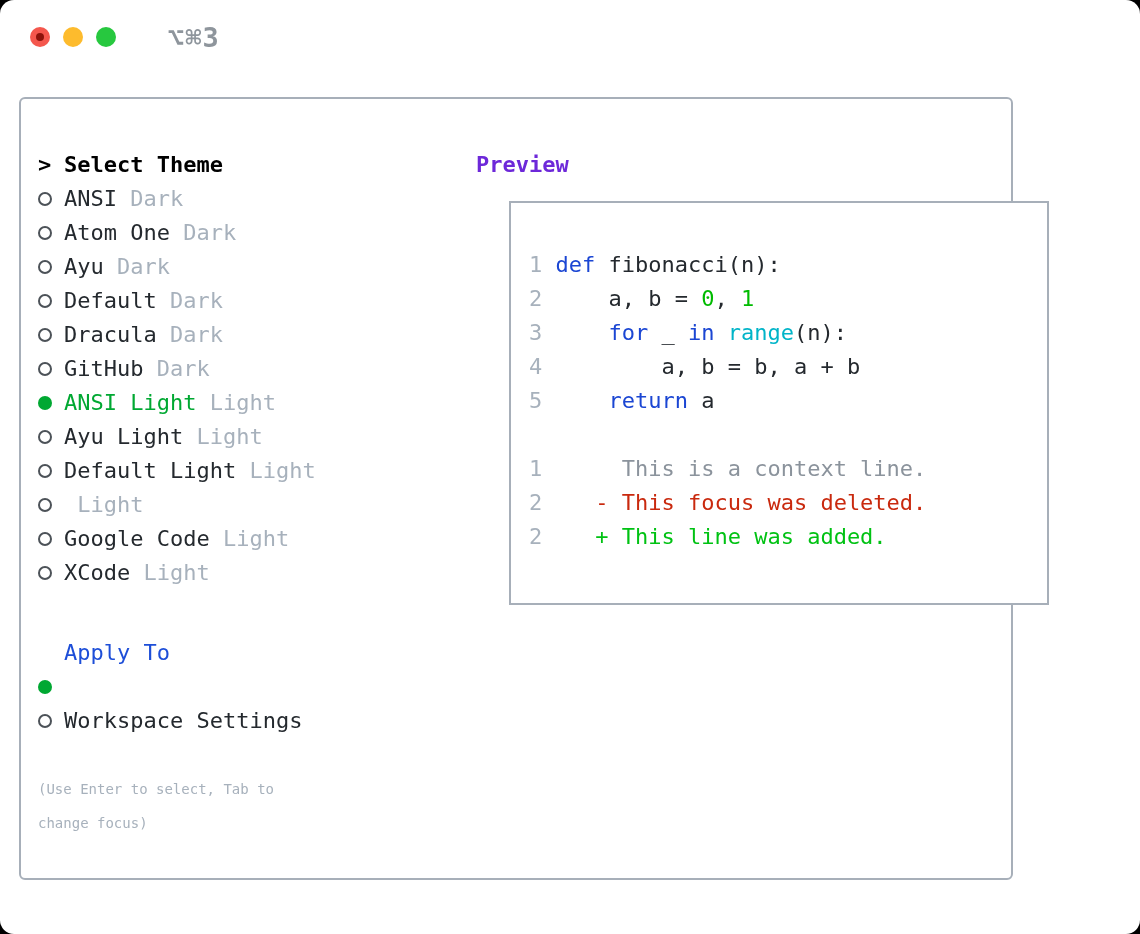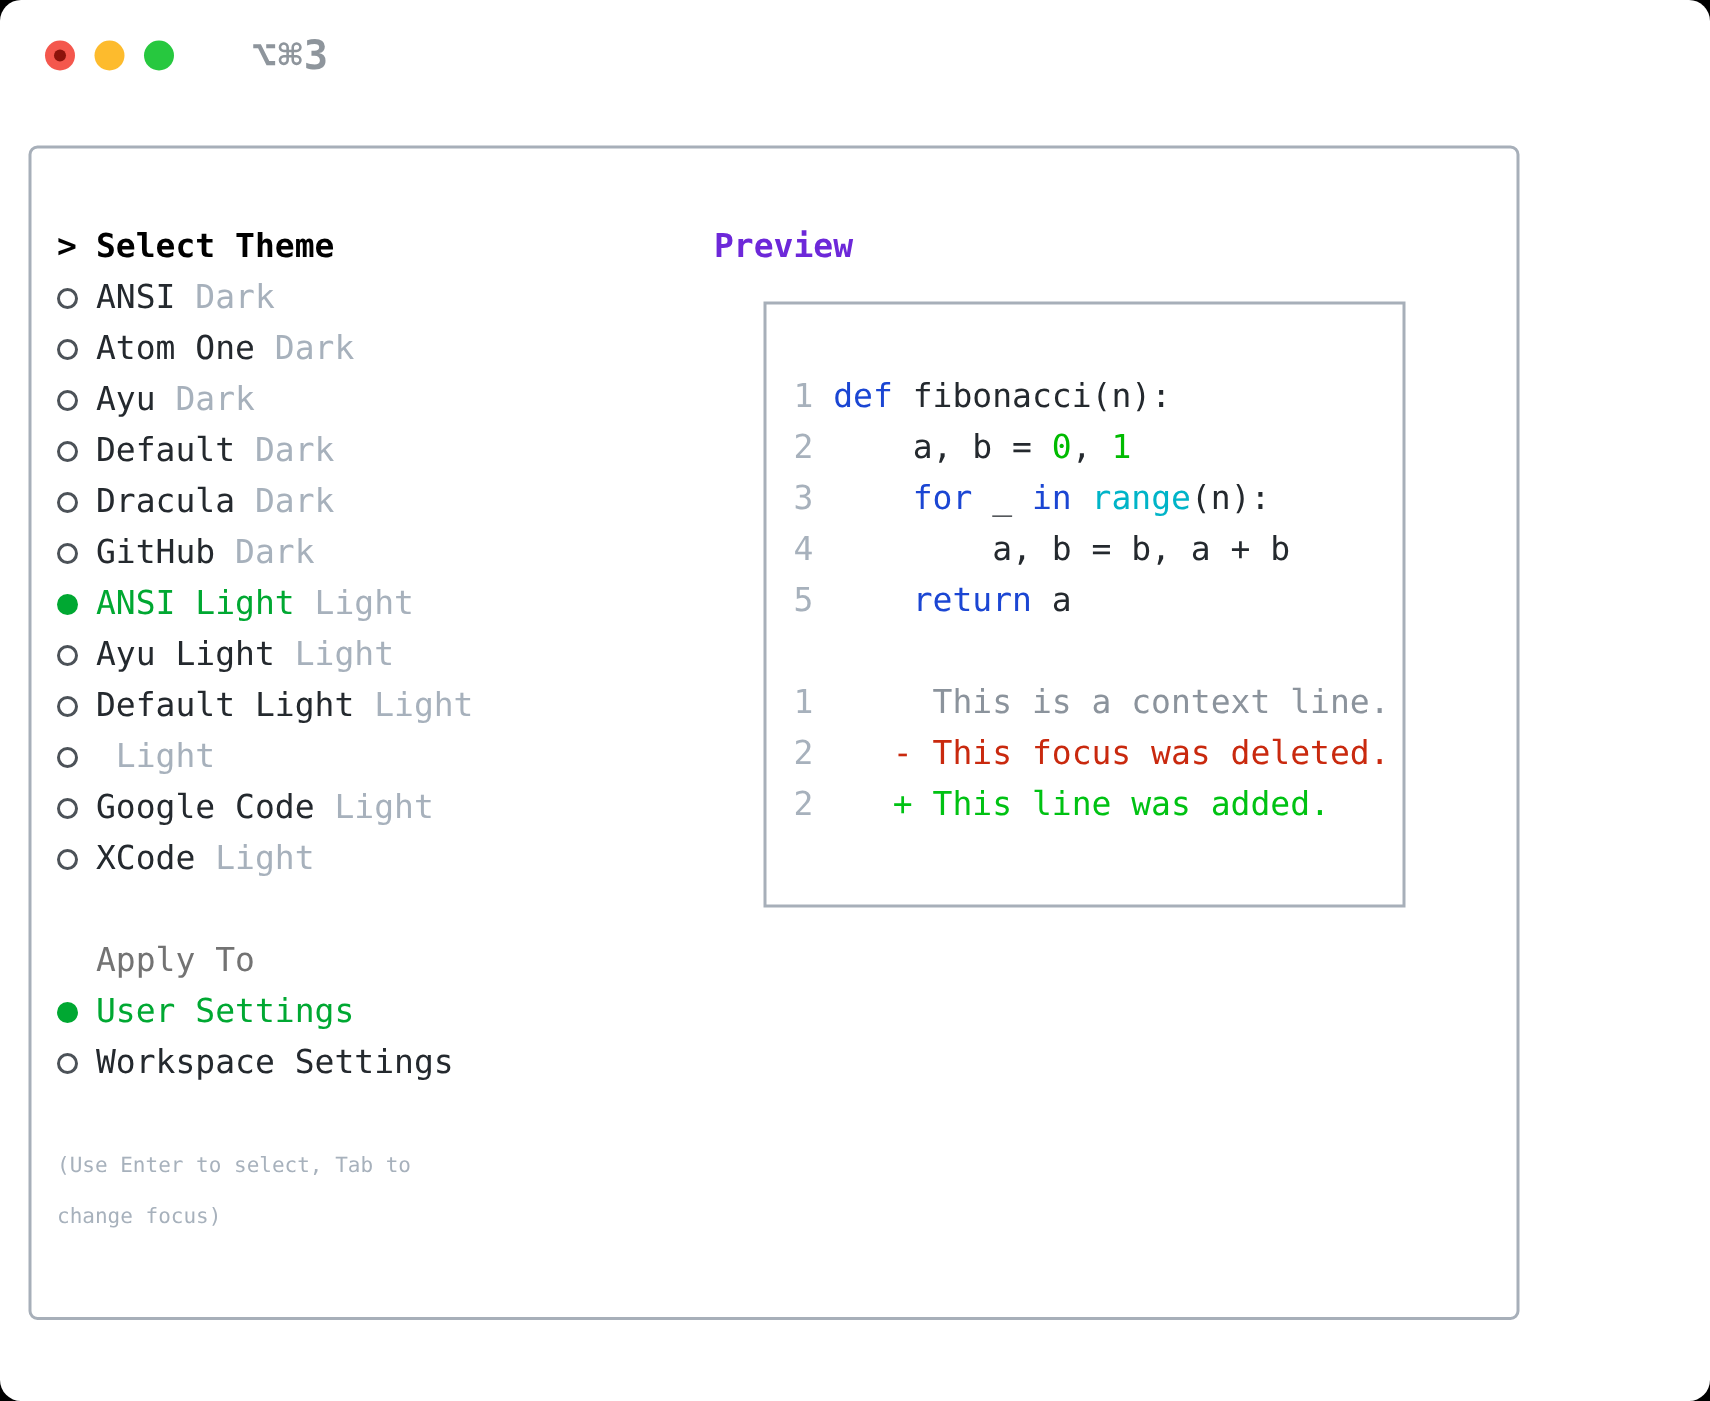--- a/index.html
+++ b/index.html
@@ -44,34 +44,34 @@
     border:2px solid var(--border-gray);border-radius:6px;background:#fff;
   }
   .left-col{position:absolute;left:17px;top:49px;width:460px;}
   .row{display:flex;height:34px;line-height:34px;font-size:22px;color:var(--text-dark);white-space:pre;}
   .row .marker{width:26px;display:flex;align-items:center;flex:none;}
   .row .marker .dot{width:14px;height:14px;border-radius:50%;}
   .row .marker .dot.open{border:2px solid var(--circle-outline);background:transparent;}
   .row .marker .dot.filled{background:var(--selection-green);}
   .row .marker .prompt-char{font-weight:bold;color:#000;line-height:34px;}
   .row.header-row{font-weight:bold;color:#000;}
-  .row.subheader-row{color:#737373;}
+  .row.subheader-row{color:#1d4ed8;margin-top:12px;}
   .row .variant{color:var(--muted-gray);}
   .row.selected .name{color:var(--selection-green);}
   .spacer{height:34px;}
   .hint{
     font-size:14px;line-height:34px;color:var(--muted-gray);white-space:pre;
   }
   
   .preview-title{
     position:absolute;left:455px;top:49px;height:34px;line-height:34px;
     font-size:22px;font-weight:bold;color:#6d28d9;
   }
   .preview-box{
-    position:absolute;left:488px;top:102px;width:428px;height:404px;
+    position:absolute;left:488px;top:102px;width:540px;height:404px;
     border:2px solid var(--border-gray);background:#fff;
     padding:45px 0 0 18px;overflow:hidden;
   }
   .code-line{height:34px;line-height:34px;font-size:22px;white-space:pre;color:var(--text-dark);}
   .code-line .ln{display:inline-block;width:2ch;color:var(--muted-gray);}
   .seg-plain{color:var(--text-dark);}
   .seg-keyword{color:var(--keyword-blue);}
   .seg-builtin{color:var(--builtin-cyan);}
   .seg-number{color:var(--number-green);}
   .seg-context{color:var(--context-gray);}
@@ -163,21 +163,20 @@
       <div class="spacer"></div>
 
       <div class="row subheader-row">
         <span class="marker"></span>
         <span>Apply To</span>
       </div>
 
       <div>
           <div class="row selected">
     <span class="marker"><span class="dot filled"></span></span>
-    <span class="name">User Settings</span>
     
   </div>
           <div class="row">
     <span class="marker"><span class="dot open"></span></span>
     <span class="name">Workspace Settings</span>
     
   </div>
         </div>
 
       <div class="spacer"></div>

